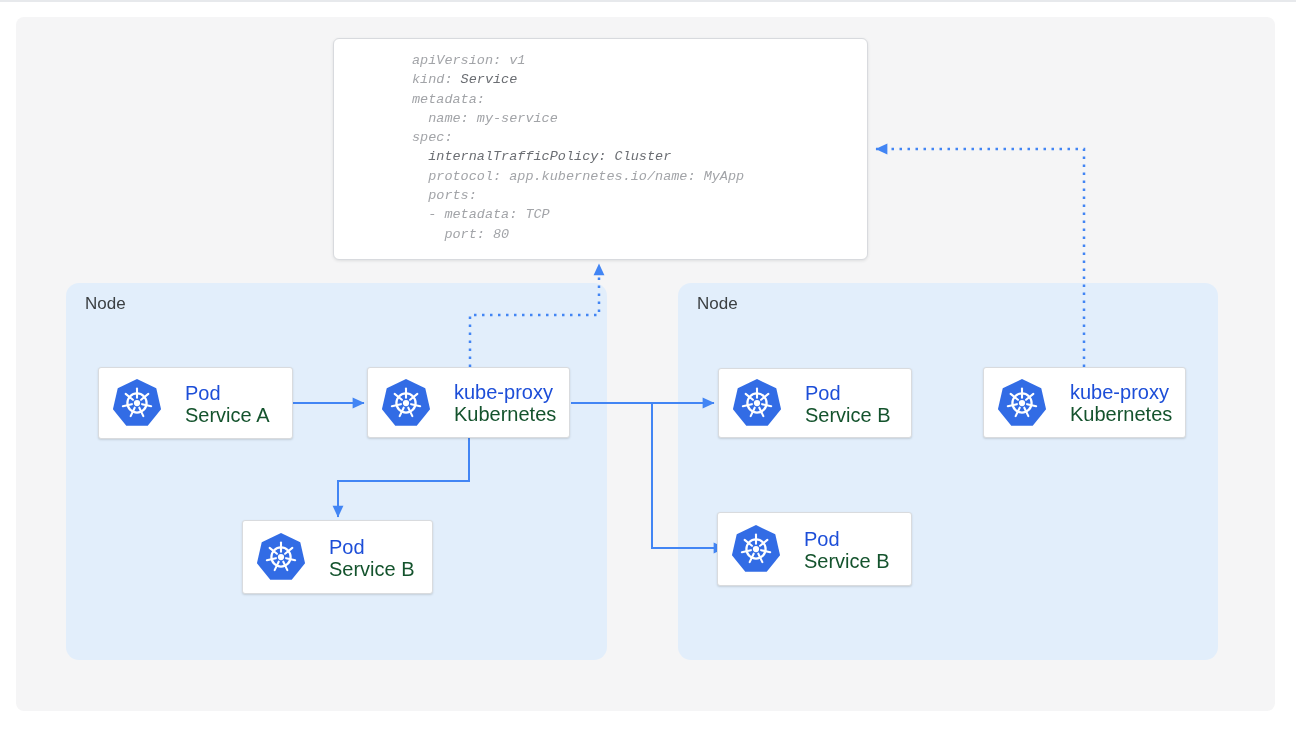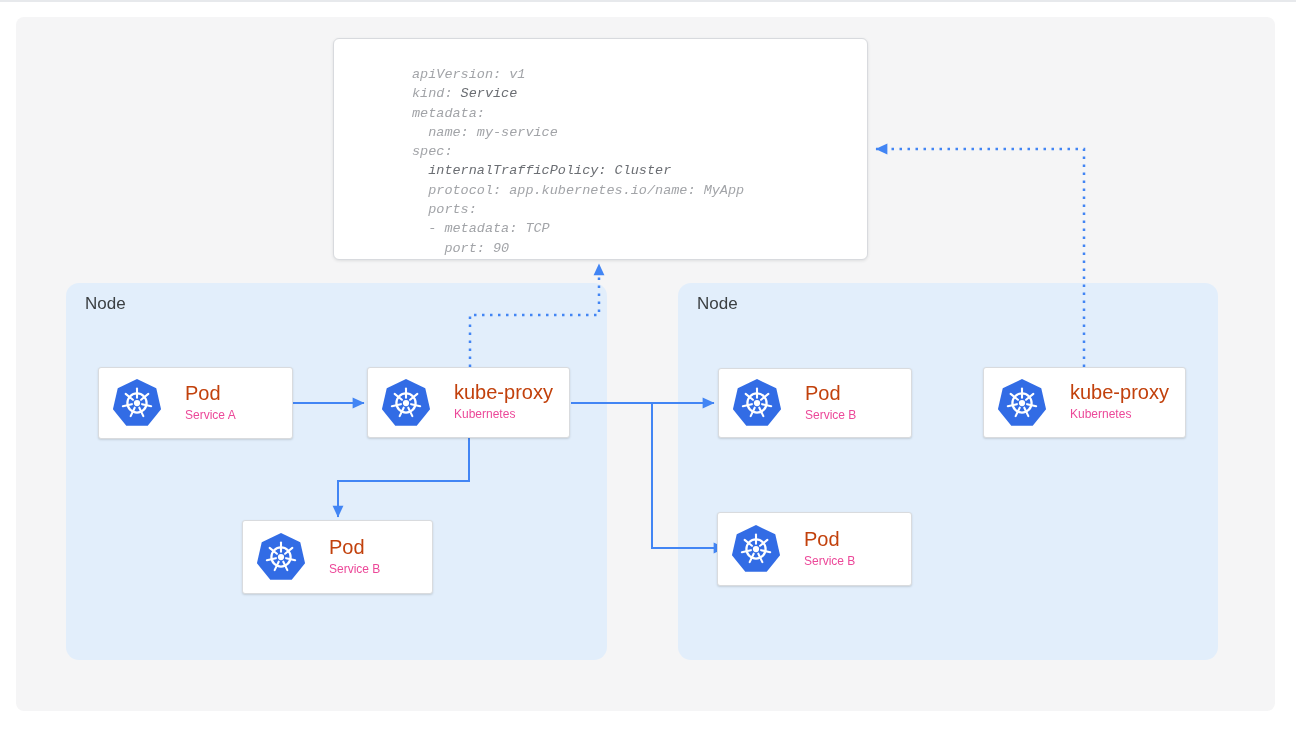--- a/index.html
+++ b/index.html
@@ -14,36 +14,36 @@
   .node-box .node-label{position:absolute;left:19px;top:11px;font-size:17px;color:#3c4043;}
   #node-left{left:66px;top:283px;width:541px;height:377px;}
   #node-right{left:678px;top:283px;width:540px;height:377px;}
 
   .yaml-card{
     position:absolute;left:333px;top:38px;width:535px;height:222px;
     background:#ffffff;border:1px solid #d8dade;border-radius:6px;
     box-shadow:0 1px 3px rgba(60,64,67,.12);box-sizing:border-box;z-index:3;
   }
   .yaml-code{
-    position:absolute;left:78px;top:26px;
+    position:absolute;left:78px;top:12px;
     font-family:"Liberation Mono","DejaVu Sans Mono",monospace;
     font-style:italic;font-size:13.5px;line-height:19.3px;color:#a2a4a8;
   }
   .yaml-code .yline{white-space:pre;}
   .yaml-code .b{font-weight:normal;color:#6b6e73;}
 
   .card{
     position:absolute;background:#ffffff;border:1px solid #d9dbde;border-radius:3px;
     box-shadow:0 1px 2px rgba(60,64,67,.18);box-sizing:border-box;
     display:flex;align-items:center;padding-left:13px;z-index:3;
   }
   .card .icon-wrap{flex:0 0 auto;display:flex;}
   .card .txt{margin-left:23px;}
-  .card .title{font-size:20px;line-height:24px;color:#c2410c;}
-  .card .subtitle{font-size:12px;line-height:21px;color:#ec4899;}
+  .card .title{font-size:20px;line-height:24px;color:#1d4ed8;}
+  .card .subtitle{font-size:20px;line-height:21px;color:#14532d;}
 
   #card-pod-a        {left:98px; top:367px;width:195px;height:72px;}
   #card-kproxy-left  {left:367px;top:367px;width:203px;height:71px;}
   #card-pod-b-left   {left:242px;top:520px;width:191px;height:74px;}
   #card-pod-b-rtop   {left:718px;top:368px;width:194px;height:70px;}
   #card-pod-b-rbot   {left:717px;top:512px;width:195px;height:74px;}
   #card-kproxy-right {left:983px;top:367px;width:203px;height:71px;}
 
   #arrow-layer{position:absolute;left:0;top:0;width:1296px;height:729px;z-index:2;pointer-events:none;}
   .solid-line{fill:none;stroke:#4285f4;stroke-width:2px;}
@@ -101,21 +101,21 @@
     <div class="yaml-code">
         <div class="yline"><span>apiVersion: v1</span></div>
         <div class="yline"><span>kind: </span><span class="b">Service</span></div>
         <div class="yline"><span>metadata:</span></div>
         <div class="yline"><span>  name: my-service</span></div>
         <div class="yline"><span>spec:</span></div>
         <div class="yline"><span>  </span><span class="b">internalTrafficPolicy: Cluster</span></div>
         <div class="yline"><span>  protocol: app.kubernetes.io/name: MyApp</span></div>
         <div class="yline"><span>  ports:</span></div>
         <div class="yline"><span>  - metadata: TCP</span></div>
-        <div class="yline"><span>    port: 90</span></div>
+        <div class="yline"><span>    port: 80</span></div>
       </div>
   </div>
 
   <div class="card" id="card-pod-a">
     <span class="icon-wrap">
       <svg viewBox="0 0 48 48" width="50" height="50">
           <use href="#k8s-icon"></use>
         </svg>
     </span>
     <span class="txt">

